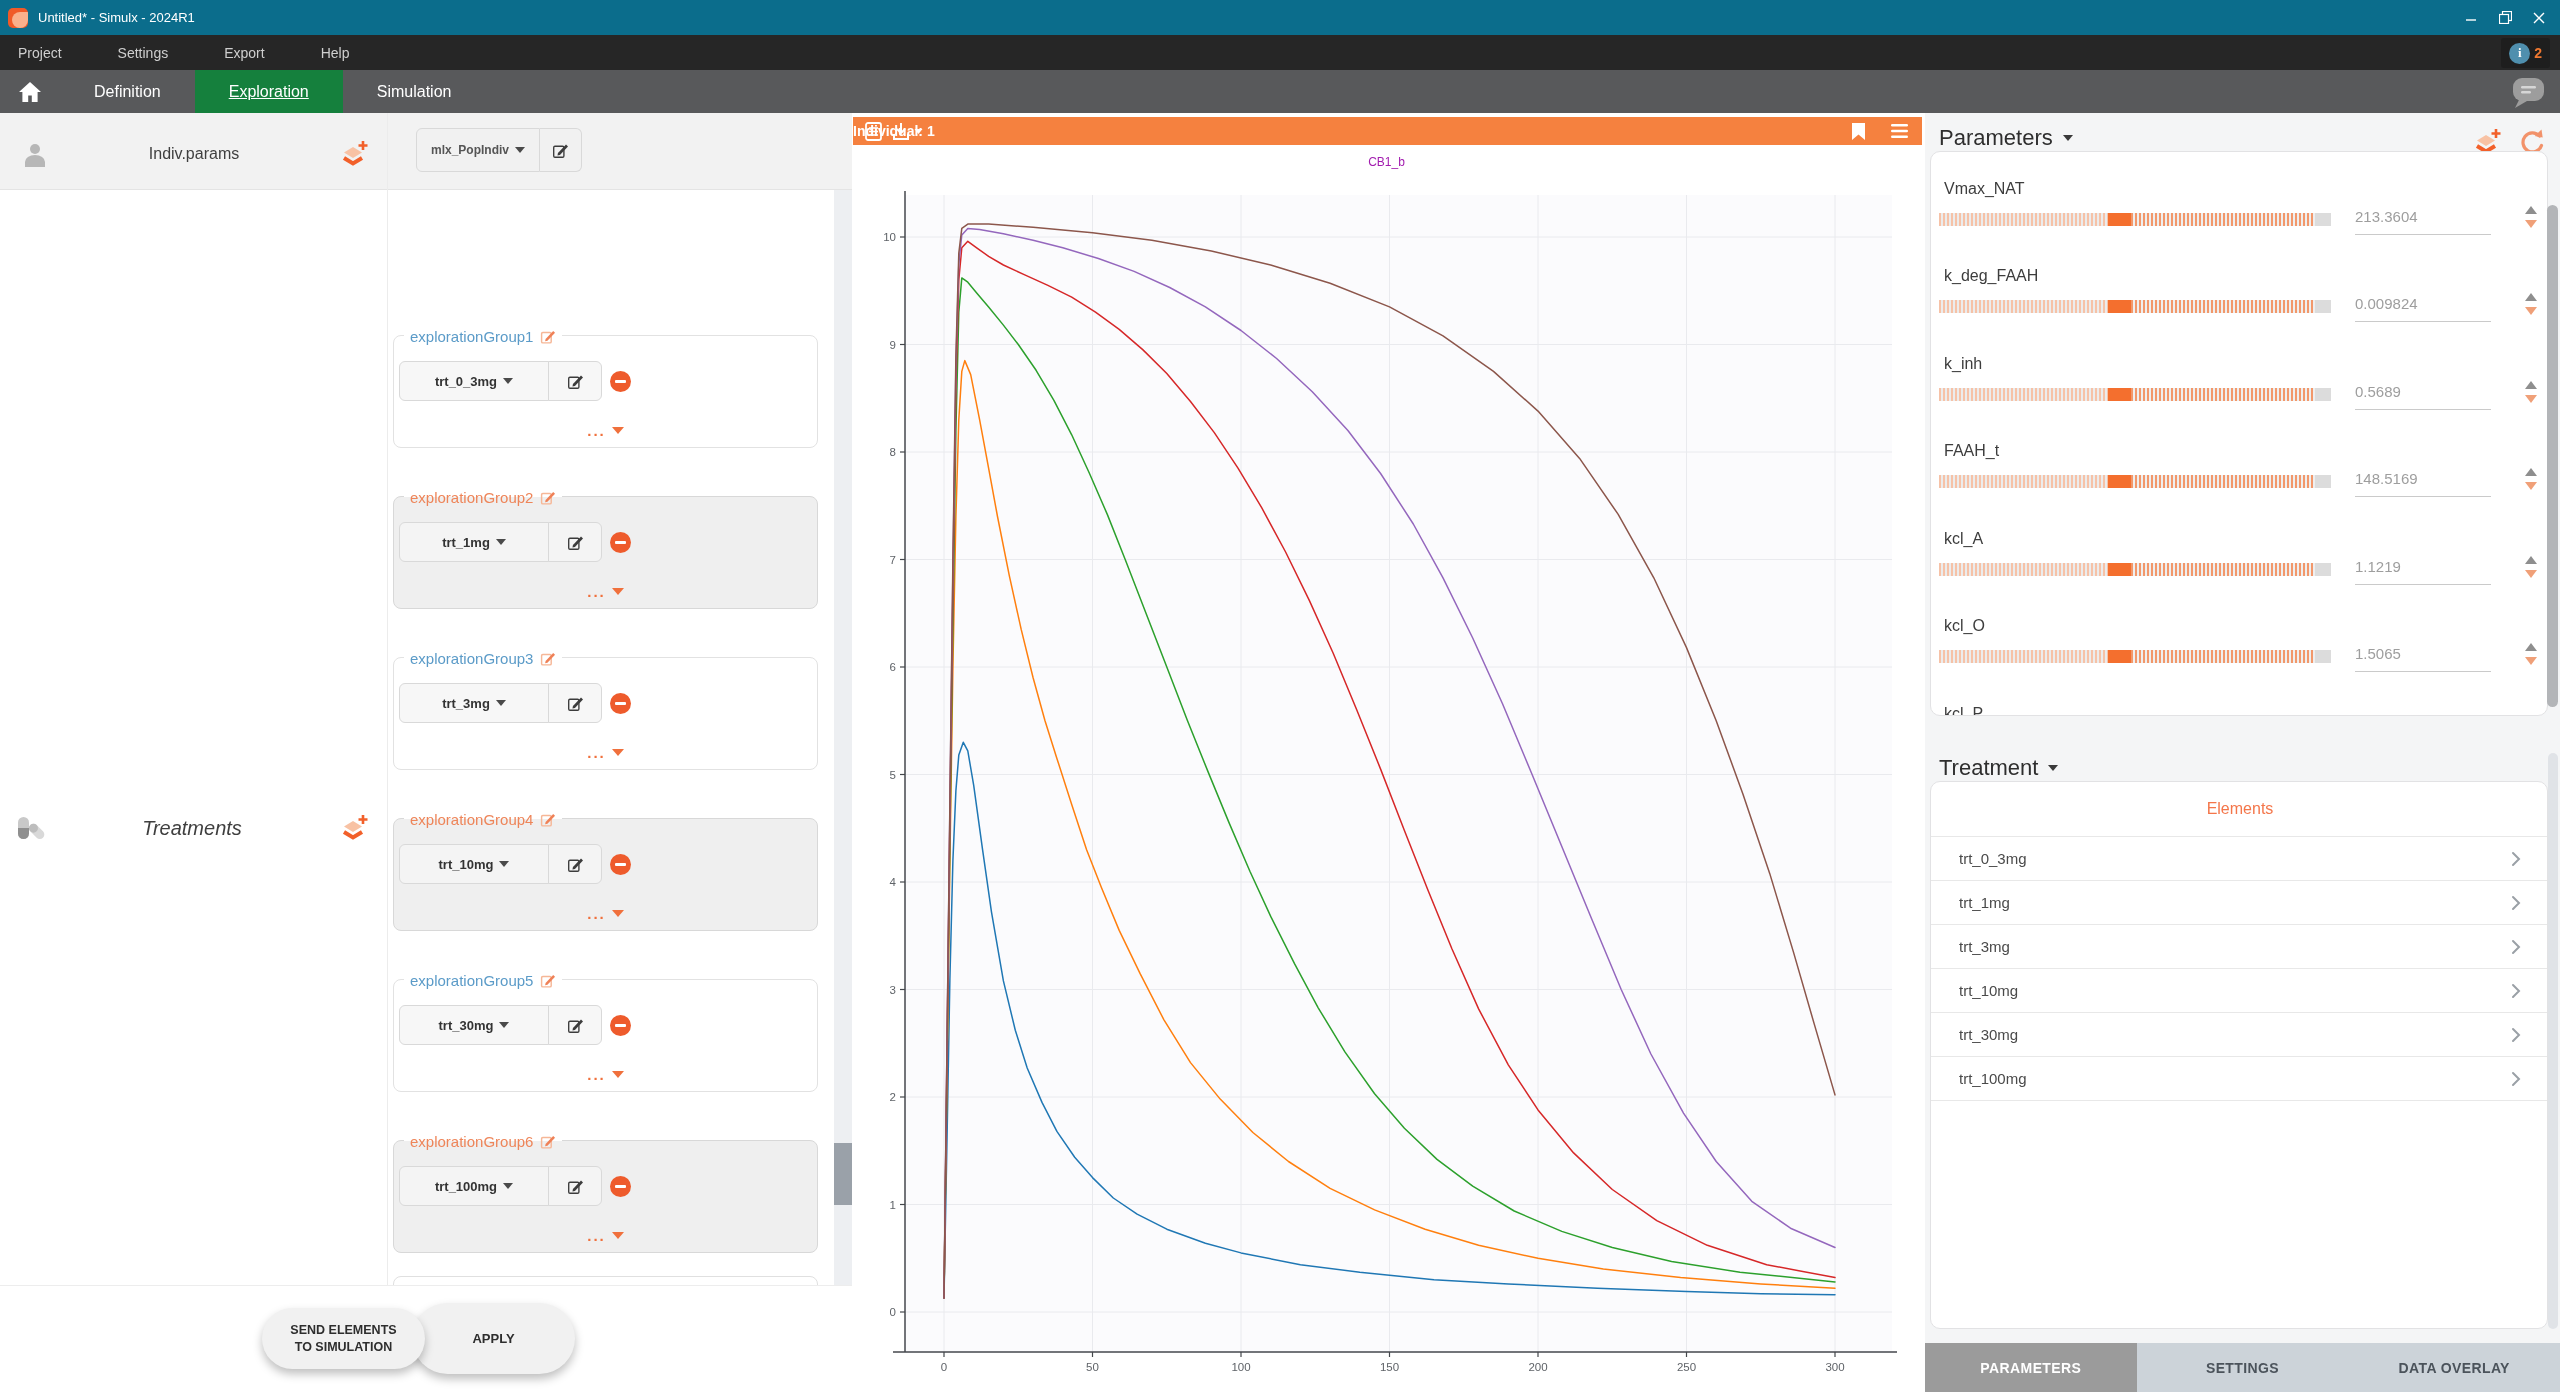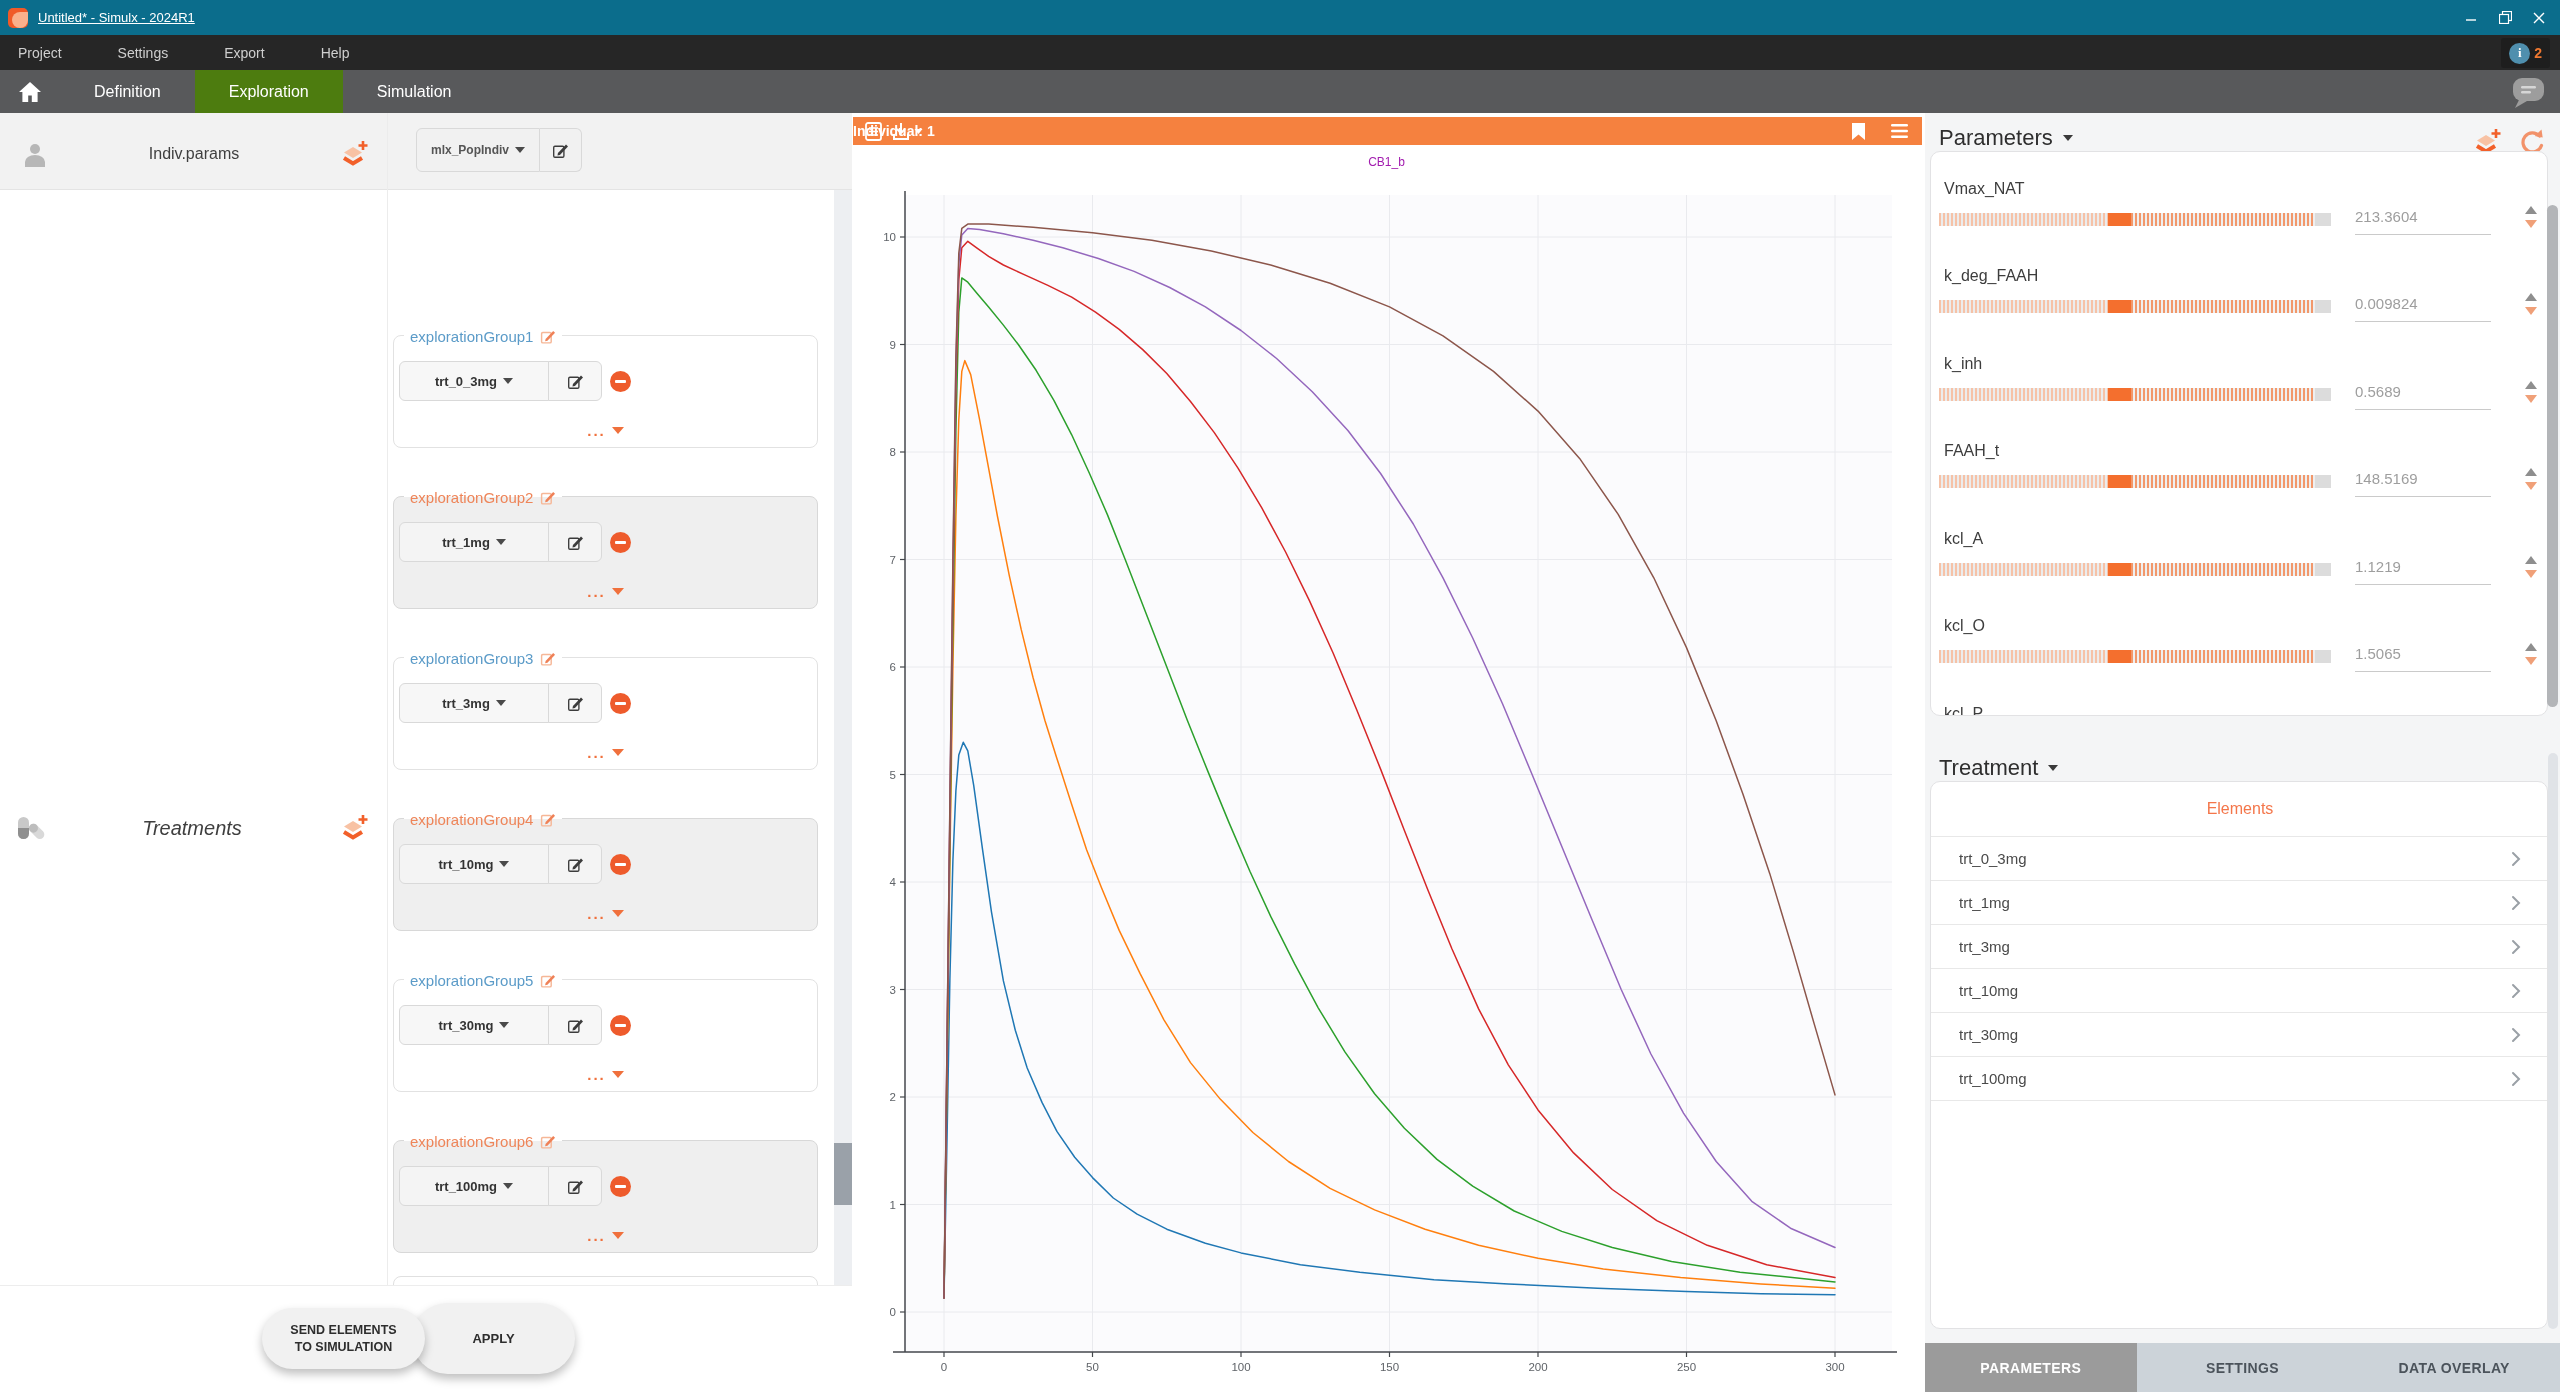--- a/index.html
+++ b/index.html
@@ -3,41 +3,41 @@
 <meta charset="utf-8">
 <style>
   * { margin:0; padding:0; box-sizing:border-box; }
   html,body { width:2560px; height:1392px; overflow:hidden; background:#fff;
     font-family:"Liberation Sans", sans-serif; }
   #app { position:relative; width:2560px; height:1392px; }
   .abs { position:absolute; }
 
   
   .titlebar { position:absolute; left:0; top:0; width:2560px; height:35px; background:#0b6d8c;
-    display:flex; align-items:center; color:#fff; font-size:13px;text-decoration:underline; }
+    display:flex; align-items:center; color:#fff; font-size:13px; }
   .titlebar .logo { margin:0 10px 0 8px; width:20px; height:20px; border-radius:5px;
     background:#f05a28; position:relative; overflow:hidden; }
   .titlebar .logo::after { content:""; position:absolute; left:4px; top:4px; width:16px; height:16px;
     border-radius:50% 0 50% 50%; background:#f9b08c; }
   .win-btn { width:34px; height:35px; display:flex; align-items:center; justify-content:center; }
   .win-ctrls { position:absolute; right:4px; top:0; display:flex; }
 
   .menubar { position:absolute; left:0; top:35px; width:2560px; height:35px; background:#262626;
     display:flex; align-items:center; color:#cfcfcf; font-size:14px; }
   .menubar .mi { padding:0 18px; margin-right:20px; cursor:default; }
   .info-chip { position:absolute; right:10px; top:38px; height:30px; display:flex; align-items:center;
     background:#1e1e1e; border-radius:3px; padding:0 8px; }
   .info-circle { width:21px; height:21px; border-radius:50%; background:#4f8fae; color:#fff;
     font-weight:bold; font-size:13px; display:flex; align-items:center; justify-content:center; font-family:"Liberation Serif",serif; }
   .info-num { color:#f07830; font-weight:bold; font-size:14px; margin-left:4px; }
 
   .tabbar { position:absolute; left:0; top:70px; width:2560px; height:43px; background:#58595b;
     display:flex; align-items:stretch; color:#fff; font-size:16px; }
   .tabbar .tab { display:flex; align-items:center; padding:0 34px; }
-  .tabbar .tab.active { background:#4d7c0f; }
+  .tabbar .tab.active { background:#15803d;text-decoration:underline; }
   .home-slot { display:flex; align-items:center; padding:0 18px; }
   .chat-slot { position:absolute; right:14px; top:76px; }
 
   
   .leftpanel { position:absolute; left:0; top:113px; width:852px; height:1279px; background:#fff;
     border-right:1px solid #dcdcdc; }
   .lp-header { position:absolute; left:0; top:0; width:852px; height:77px; background:#f2f2f2;
     border-bottom:1px solid #e4e4e4; }
   .col-divider { position:absolute; left:387px; top:0; width:1px; height:1172px; background:#ececec; }
   .section-label { font-size:16px; color:#3f3f3f; }

